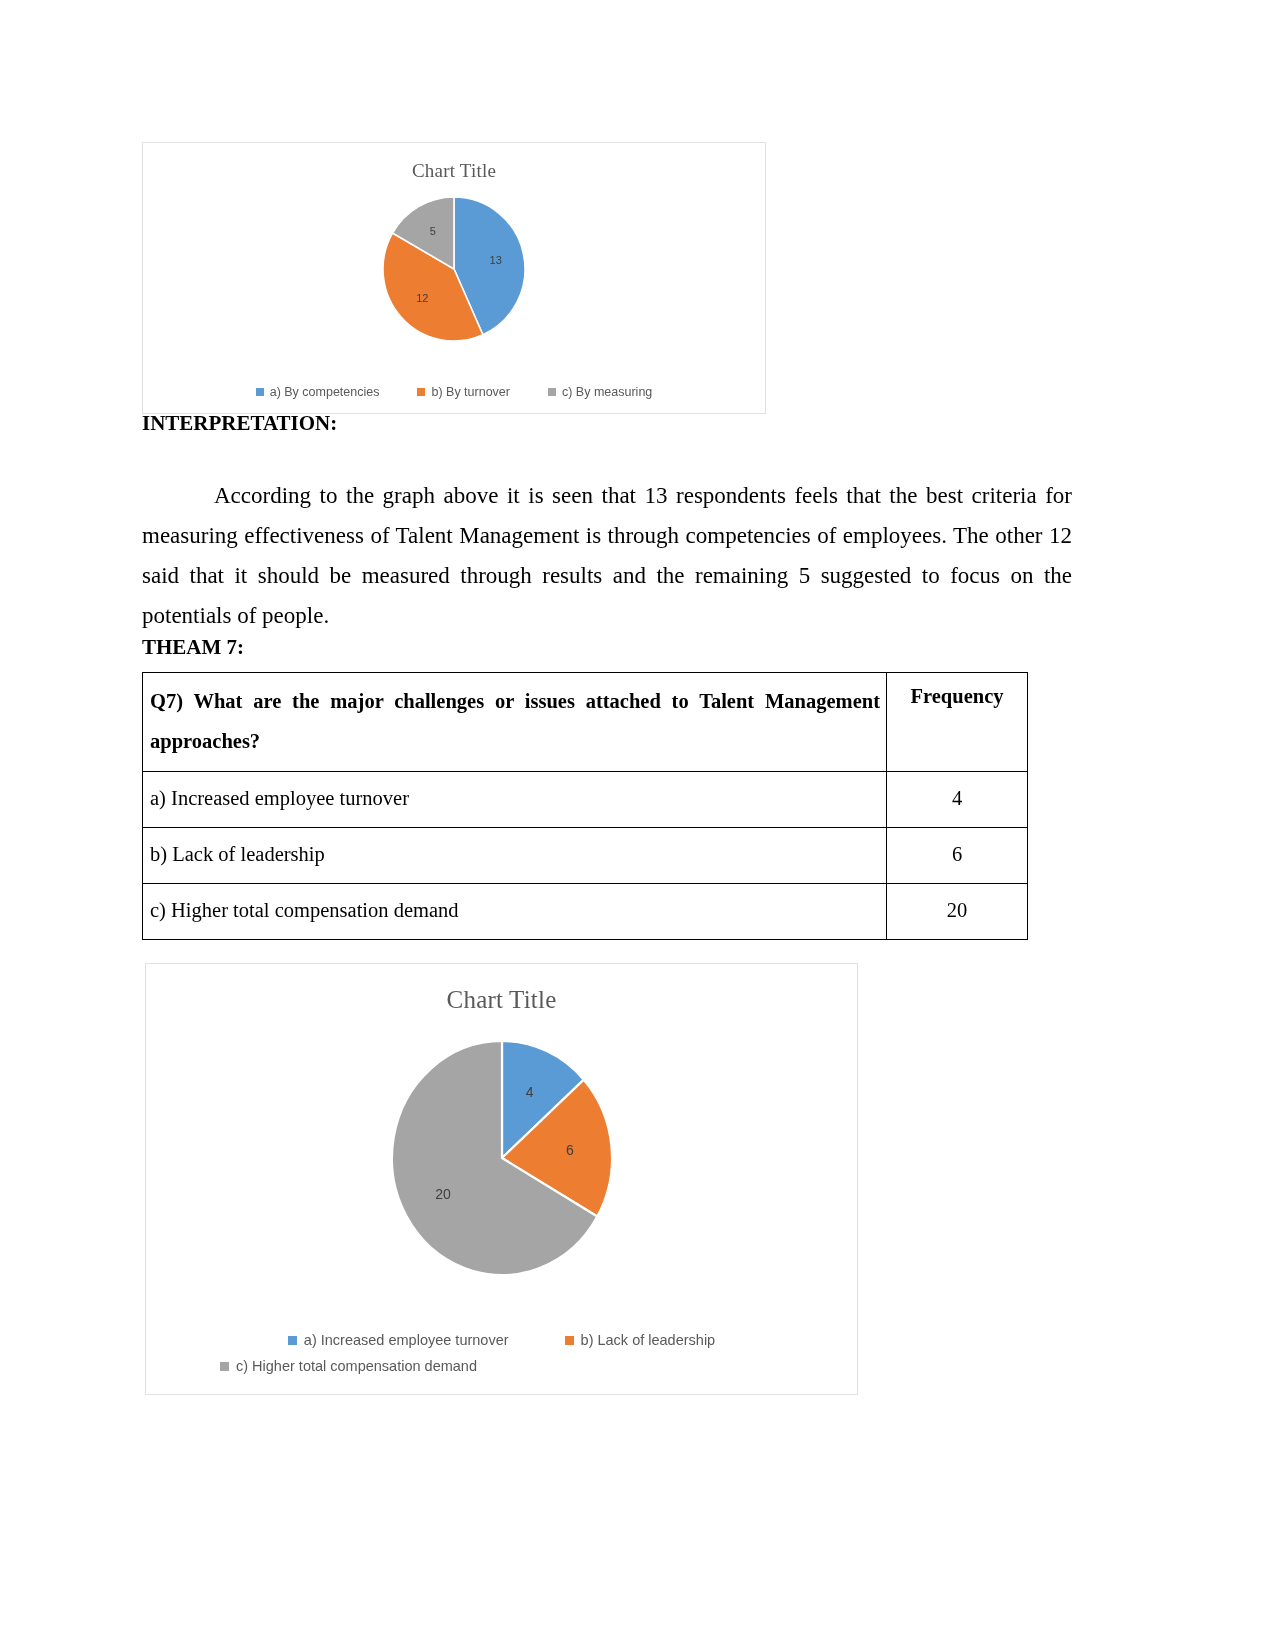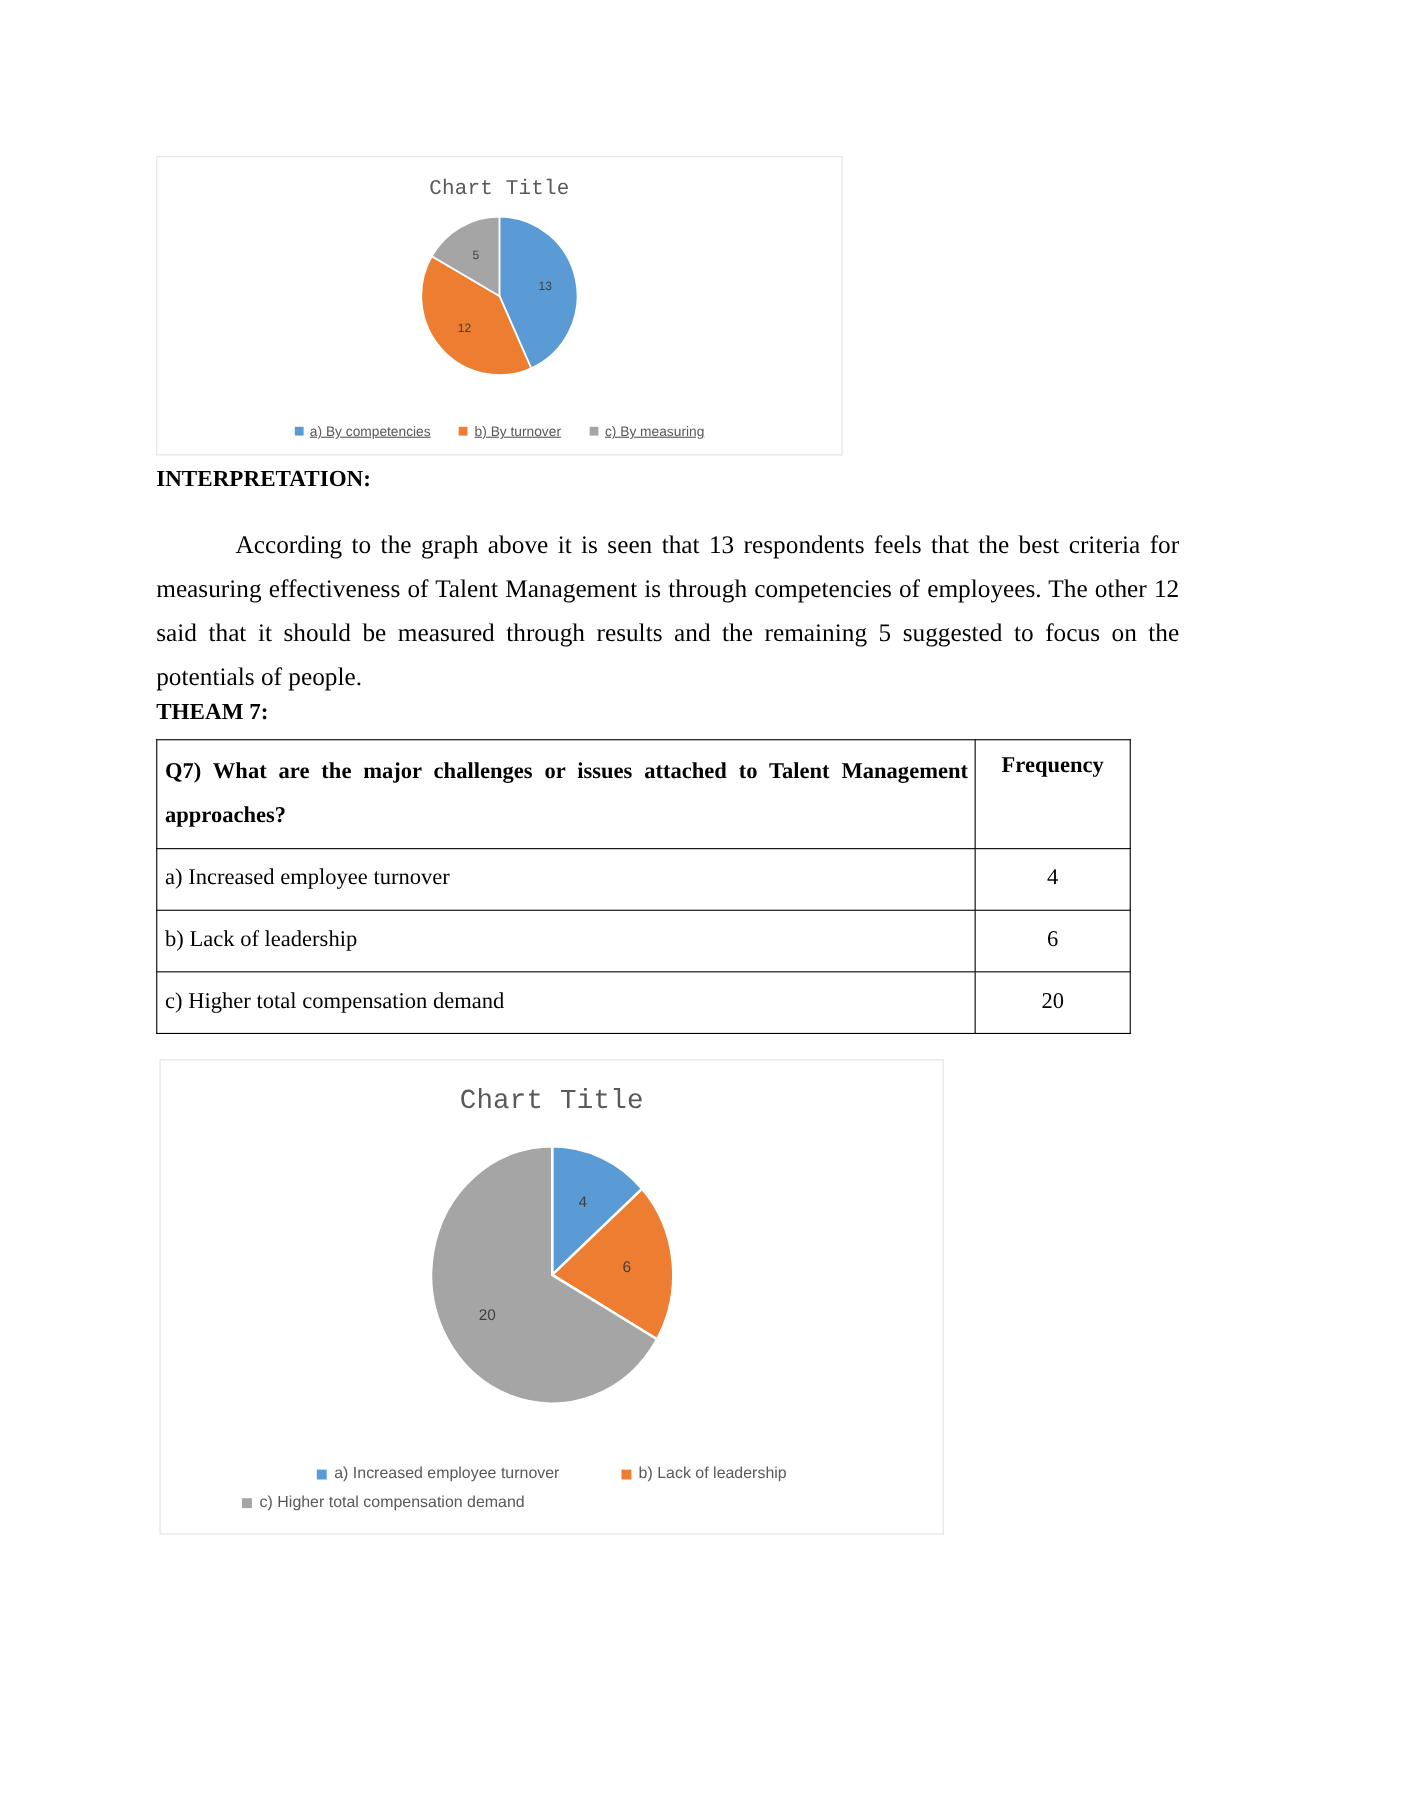--- a/index.html
+++ b/index.html
@@ -41,21 +41,21 @@
   }
   #chart-2-frame {
     position: absolute;
     left: 145px;
     top: 963px;
     width: 713px;
     height: 432px;
   }
   .chart-title {
     text-align: center;
-    font-family: Liberation Mono, monospace;
+    font-family: Liberation Serif, serif;
     color: #595959;
     font-weight: 400;
   }
   #chart-1-frame .chart-title {
     font-size: 19px;
     margin-top: 17px;
     letter-spacing: 0.2px;
   }
   #chart-2-frame .chart-title {
     font-size: 25px;
@@ -85,22 +85,21 @@
     display: flex;
     flex-wrap: wrap;
     justify-content: center;
     align-items: center;
   }
   #chart-1-frame .chart-legend {
     font-size: 12.5px;
     position: absolute;
     left: 0; right: 0;
     bottom: 14px;
-    gap: 0 26px;
-    text-decoration: underline;
+    gap: 0 38px;
   }
   #chart-2-frame .chart-legend {
     font-size: 14.5px;
     position: absolute;
     left: 0; right: 0;
     bottom: 20px;
     gap: 10px 44px;
     padding: 0 52px;
     box-sizing: border-box;
   }
@@ -133,21 +132,21 @@
 
   
   .heading {
     font-weight: bold;
     font-size: 21px;
     line-height: 1.3;
   }
   #interpretation-heading {
     position: absolute;
     left: 142px;
-    top: 422px;
+    top: 410px;
   }
   #theam-heading {
     position: absolute;
     left: 142px;
     top: 634px;
     font-family: Liberation Serif, serif;
   }
   #interpretation-paragraph {
     position: absolute;
     left: 142px;

